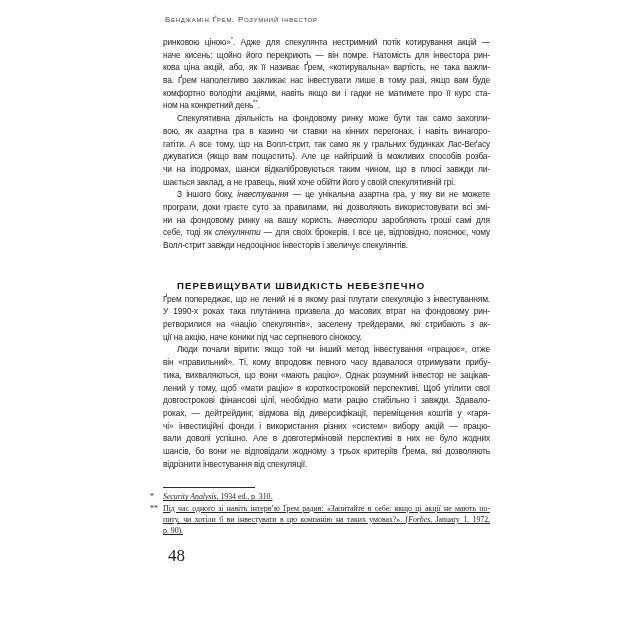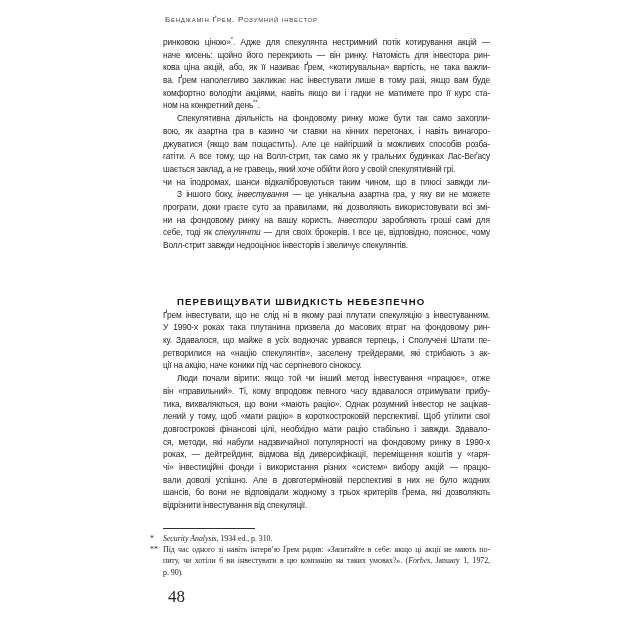--- a/index.html
+++ b/index.html
@@ -35,21 +35,21 @@
     font-size: 8.4px;
     letter-spacing: -0.15px;
     text-align: justify;
     text-align-last: justify;
     overflow: hidden;
     white-space: normal;
   }
   .line.last { text-align-last: left; }
   .line.indent { text-indent: 14px; }
   .heading {
-    margin-top: 43px;
+    margin-top: 27px;
     height: 14px;
     line-height: 14px;
     padding-left: 14px;
     font-weight: bold;
     font-size: 9.6px;
     letter-spacing: 1.1px;
     color: #161616;
   }
   sup {
     font-size: 0.7em;
@@ -70,20 +70,21 @@
   }
   .fn { position: relative; }
   .fn-line {
     height: 11.3px;
     line-height: 11.3px;
     font-size: 7.9px;
     letter-spacing: -0.05px;
     text-align: justify;
     text-align-last: justify;
     overflow: hidden;
+    text-decoration: underline;
   }
   .fn-line.last { text-align-last: left; }
   .fn-marker {
     position: absolute;
     left: -13px; top: 0;
     width: 12px;
     font-size: 7.9px;
     line-height: 11.3px;
   }
   .page-number {
@@ -97,56 +98,54 @@
 </head>
 <body>
 
 <div class="page">
   <div class="running-head">Бенджамін Ґрем. Розумний інвестор</div>
 
   <div class="column">
     <div>
         <div class="para">
           <div class="line">ринковою ціною»<sup>*</sup>. Адже для спекулянта нестримний потік котирування акцій —</div>
-          <div class="line">наче кисень: щойно його перекриють — він ринку. Натомість для інвестора рин-</div>
+          <div class="line">наче кисень: щойно його перекриють — він помре. Натомість для інвестора рин-</div>
           <div class="line">кова ціна акцій, або, як її називає Ґрем, «котирувальна» вартість, не така важли-</div>
           <div class="line">ва. Ґрем наполегливо закликає нас інвестувати лише в тому разі, якщо вам буде</div>
           <div class="line">комфортно володіти акціями, навіть якщо ви і гадки не матимете про її курс ста-</div>
           <div class="line last">ном на конкретний день<sup>**</sup>.</div>
         </div>
         <div class="para">
           <div class="line indent">Спекулятивна діяльність на фондовому ринку може бути так само захопли-</div>
           <div class="line">вою, як азартна гра в казино чи ставки на кінних перегонах, і навіть винагоро-</div>
+          <div class="line">гатіти. А все тому, що на Волл-стрит, так само як у гральних будинках Лас-Веґасу</div>
           <div class="line">джуватися (якщо вам пощастить). Але це найгірший із можливих способів розба-</div>
-          <div class="line">гатіти. А все тому, що на Волл-стрит, так само як у гральних будинках Лас-Веґасу</div>
+          <div class="line">чи на іподромах, шанси відкалібровуються таким чином, що в плюсі завжди ли-</div>
           <div class="line last">шається заклад, а не гравець, який хоче обійти його у своїй спекулятивній грі.</div>
-          <div class="line">чи на іподромах, шанси відкалібровуються таким чином, що в плюсі завжди ли-</div>
         </div>
         <div class="para">
           <div class="line indent">З іншого боку, <i>інвестування</i> — це унікальна азартна гра, у яку ви не можете</div>
           <div class="line">програти, доки граєте суто за правилами, які дозволяють використовувати всі змі-</div>
           <div class="line">ни на фондовому ринку на вашу користь. <i>Інвестори</i> заробляють гроші самі для</div>
           <div class="line">себе, тоді як <i>спекулянти</i> — для своїх брокерів. І все це, відповідно, пояснює, чому</div>
           <div class="line last">Волл-стрит завжди недооцінює інвесторів і звеличує спекулянтів.</div>
         </div>
         <div class="heading">ПЕРЕВИЩУВАТИ ШВИДКІСТЬ НЕБЕЗПЕЧНО</div>
         <div class="para">
-          <div class="line">Ґрем інвестувати, що не слід ні в якому разі плутати спекуляцію з інвестуванням.</div>
+          <div class="line">Ґрем попереджає, що не лений ні в якому разі плутати спекуляцію з інвестуванням.</div>
           <div class="line">У 1990-х роках така плутанина призвела до масових втрат на фондовому рин-</div>
-          <div class="line">ку. Здавалося, що майже в усіх водночас урвався терпець, і Сполучені Штати пе-</div>
           <div class="line">ретворилися на «націю спекулянтів», заселену трейдерами, які стрибають з ак-</div>
           <div class="line last">ції на акцію, наче коники під час серпневого сінокосу.</div>
         </div>
         <div class="para">
           <div class="line indent">Люди почали вірити: якщо той чи інший метод інвестування «працює», отже</div>
           <div class="line">він «правильний». Ті, кому впродовж певного часу вдавалося отримувати прибу-</div>
           <div class="line">тика, вихваляються, що вони «мають рацію». Однак розумний інвестор не зацікав-</div>
           <div class="line">лений у тому, щоб «мати рацію» в короткостроковій перспективі. Щоб утілити свої</div>
           <div class="line">довгострокові фінансові цілі, необхідно мати рацію стабільно і завжди. Здавало-</div>
-          <div class="line">ся, методи, які набули надзвичайної популярності на фондовому ринку в 1990-х</div>
           <div class="line">роках, — дейтрейдинг, відмова від диверсифікації, переміщення коштів у «гаря-</div>
           <div class="line">чі» інвестиційні фонди і використання різних «систем» вибору акцій — працю-</div>
           <div class="line">вали доволі успішно. Але в довготерміновій перспективі в них не було жодних</div>
           <div class="line">шансів, бо вони не відповідали жодному з трьох критеріїв Ґрема, які дозволяють</div>
           <div class="line last">відрізнити інвестування від спекуляції.</div>
         </div>
       </div>
 
     <div class="fn-rule"></div>
 

